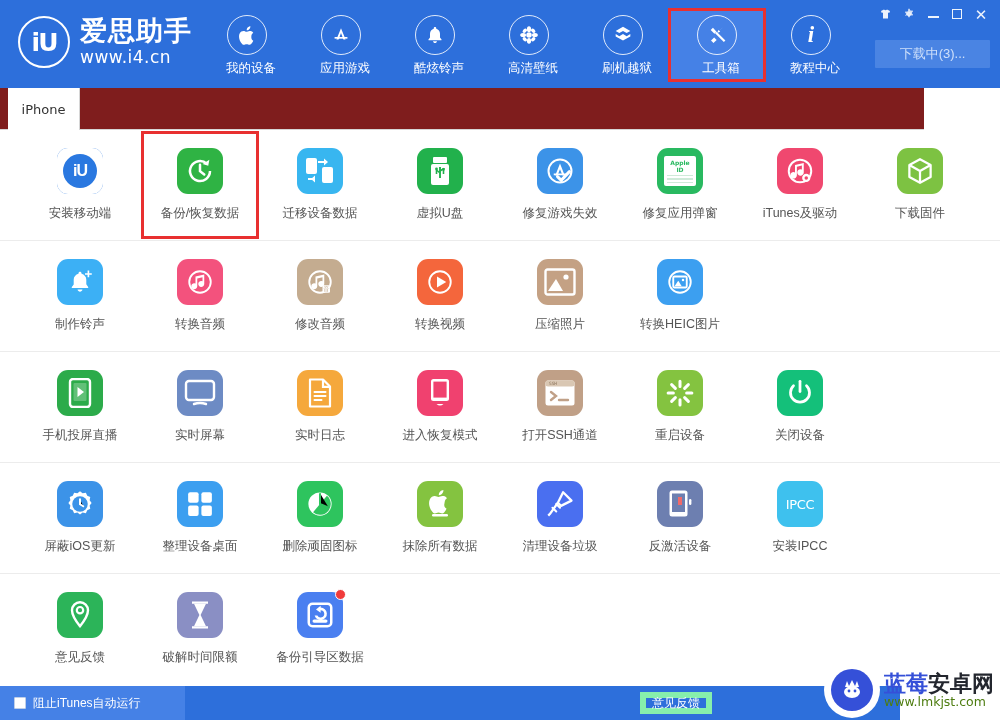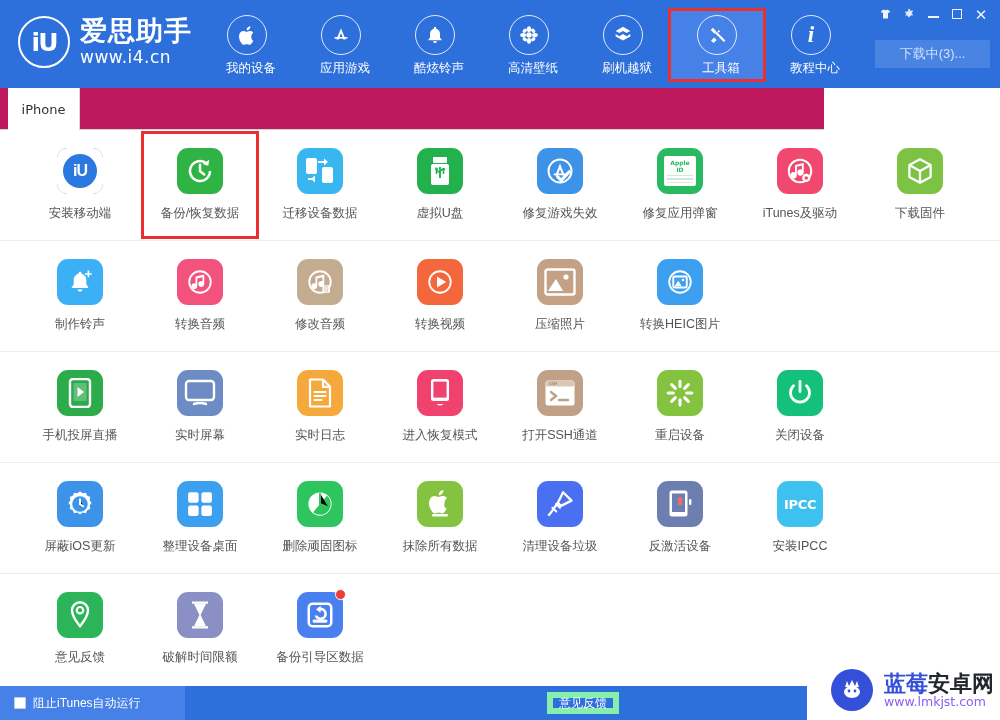--- a/index.html
+++ b/index.html
@@ -56,22 +56,22 @@
   }
   .dl-btn {
     position:absolute; right:10px; top:40px; width:115px; height:28px;
     background:#4a84e3; color:#cfe0fa; font-size:13px;
     display:flex; align-items:center; justify-content:center;
     cursor:pointer; border-radius:1px;
   }
 
   
   .tabstrip {
-    position:absolute; left:0; top:88px; width:824px; height:42px;
-    background:#be185d; border-bottom:1px solid #d6d6d6;
+    position:absolute; left:0; top:88px; width:924px; height:42px;
+    background:#7f1d1d; border-bottom:1px solid #d6d6d6;
   }
   .tab {
     position:absolute; left:8px; top:0; width:72px; height:42px;
     background:#fff; border-right:1px solid #d6d6d6;
     display:flex; align-items:center; justify-content:center;
     font-size:13px; color:#333; cursor:pointer;
     font-family:"DejaVu Sans",sans-serif;
   }
 
   
@@ -96,26 +96,26 @@
     display:flex; align-items:center; justify-content:center;
     position:relative; color:#fff;
   }
   .tool-label {
     margin-top:11px; font-size:12.5px; color:#555; white-space:nowrap;
   }
   .dot {
     position:absolute; right:-3px; top:-3px; width:11px; height:11px;
     border-radius:50%; background:#f03b3b; border:1.5px solid #fff;
   }
-  .ipcc-txt { font-size:13px; font-weight:bold; color:#fff;
+  .ipcc-txt { font-size:13px; font-weight:normal; color:#fff;
     font-family:"DejaVu Sans",sans-serif; letter-spacing:-.3px; }
 
   
   .footer {
-    position:absolute; left:0; top:686px; width:807px; height:34px;
+    position:absolute; left:0; top:686px; width:900px; height:34px;
     background:#2d6fdb;
   }
   .foot-left {
     position:absolute; left:0; top:0; width:185px; height:34px;
     background:#4581e6; display:flex; align-items:center; padding-left:14px;
   }
   .cbx {
     width:12px; height:12px; background:#fff; border:1px solid #bfcfe8;
     margin-right:7px; border-radius:1px;
   }
@@ -136,21 +136,21 @@
     display:flex; align-items:center; justify-content:center;
     box-shadow:0 0 0 2px #fff;
   }
   .wm-inner {
     width:42px; height:42px; border-radius:50%; background:#3550d8;
     display:flex; align-items:center; justify-content:center;
   }
   .wm-text { margin-left:6px; line-height:1.05; }
   .wm-cn { font-size:22px; font-weight:bold; }
   .wm-cn .b { color:#3550d8; } .wm-cn .d { color:#23262e; }
-  .wm-url { font-size:12.5px; color:#8b5cf6;
+  .wm-url { font-size:12.5px; color:#4d7c0f;
     font-family:"DejaVu Sans",sans-serif; }
 </style>
 </head>
 <body>
 
 <div id="app">
 
   <div class="header">
 
     <div class="logo-wrap">

